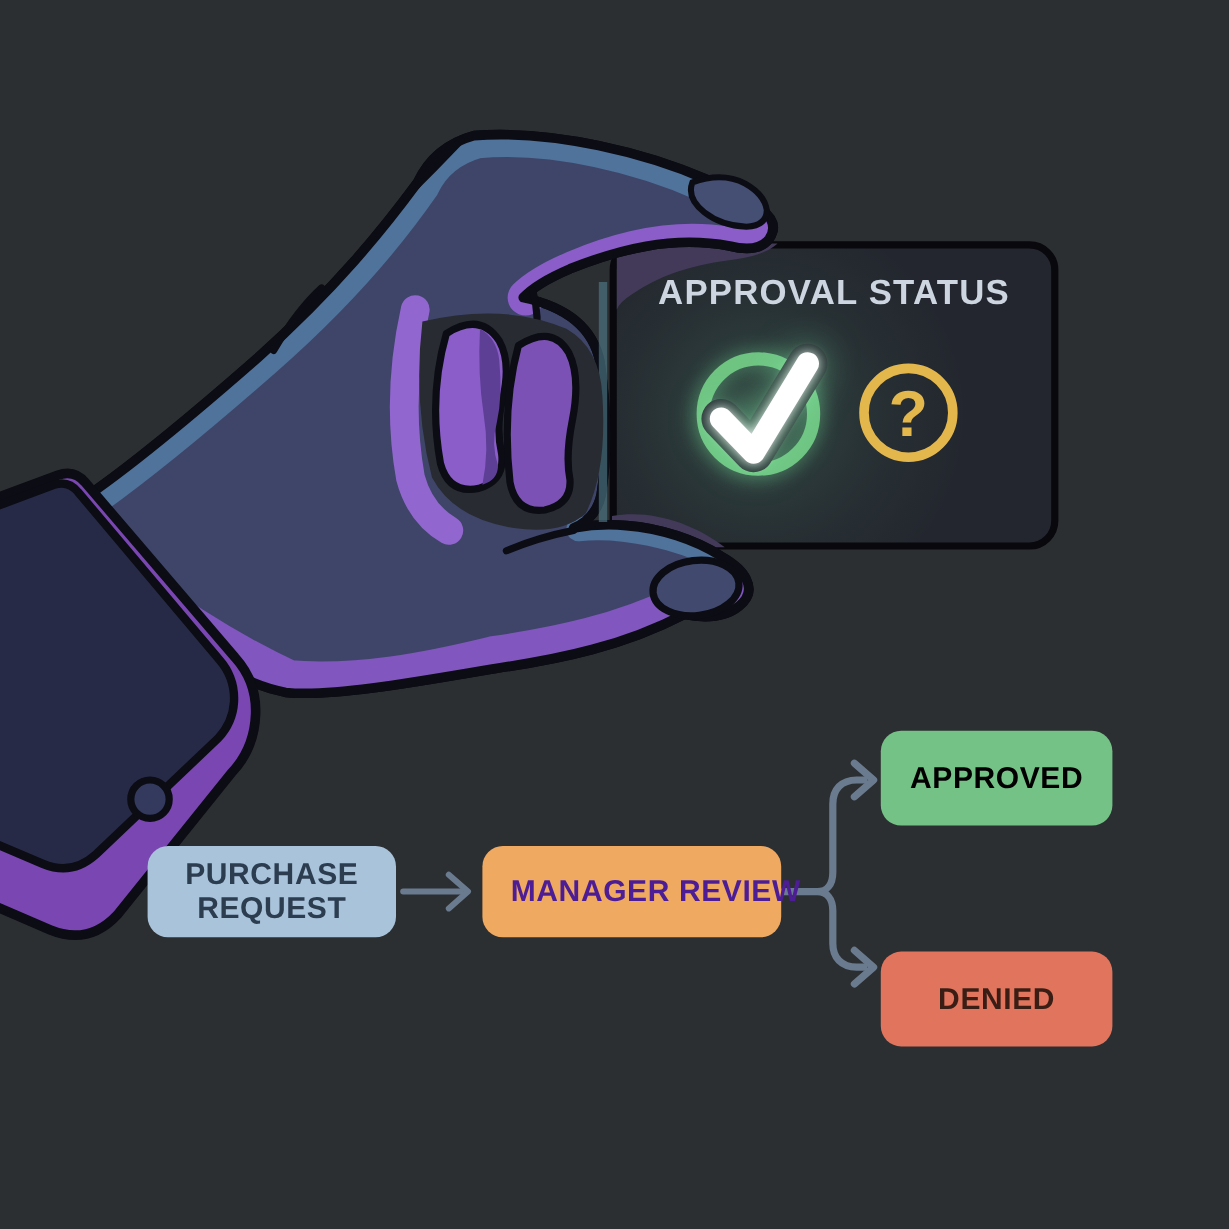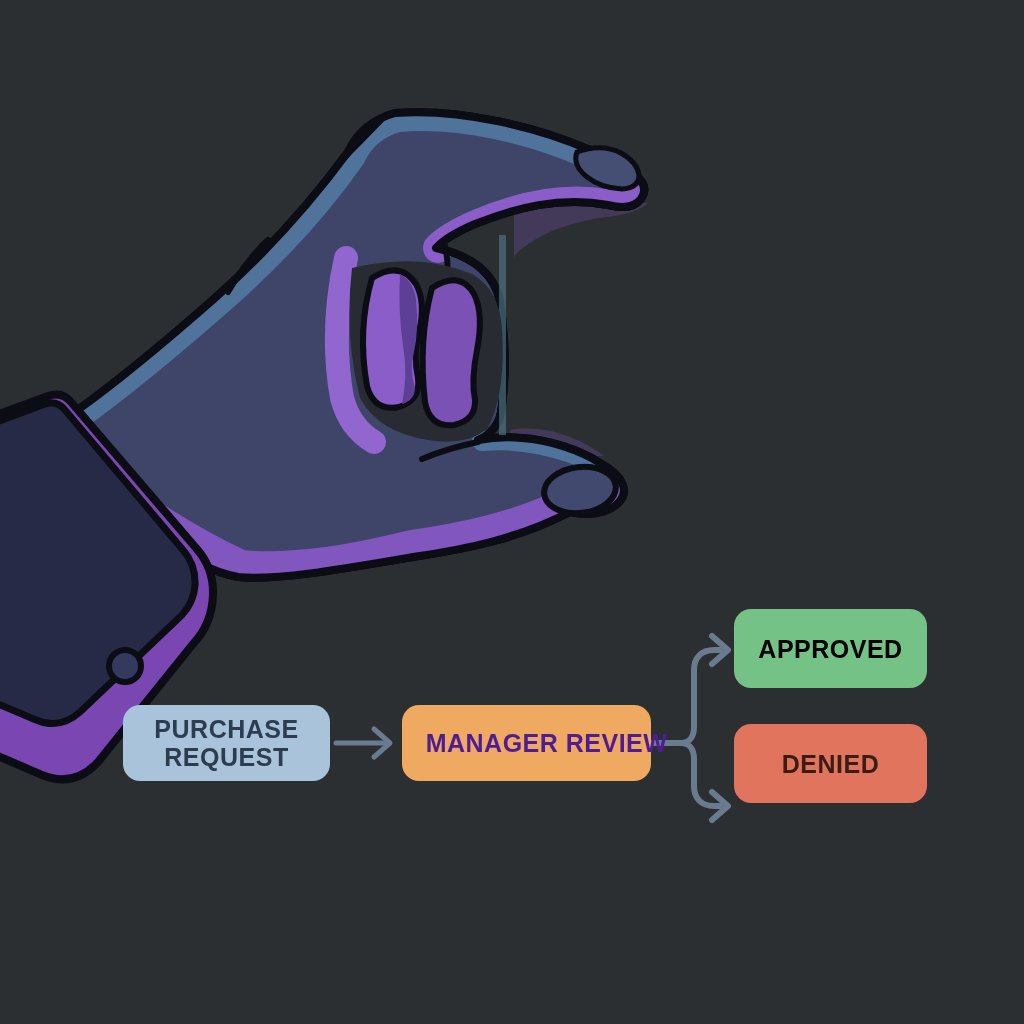--- a/index.html
+++ b/index.html
@@ -31,27 +31,42 @@
   
   .flow-svg{position:absolute;left:0;top:0;z-index:3;pointer-events:none;}
   .node{
     position:absolute;z-index:4;display:flex;align-items:center;justify-content:center;
     text-align:center;font-weight:bold;font-size:25px;letter-spacing:.5px;
     line-height:1.12;border-radius:17px;box-sizing:border-box;
   }
   .node-purchase{left:123px;top:705px;width:207px;height:76px;padding:0 16px;}
   .node-manager{left:402px;top:705px;width:249px;height:76px;white-space:nowrap;}
   .node-approved{left:734px;top:609px;width:193px;height:79px;}
-  .node-denied{left:734px;top:724px;width:193px;height:79px;}
+  .node-denied{left:734px;top:793px;width:193px;height:79px;}
 </style>
 </head>
 <body>
 
 <div class="stage" style="background: rgb(44, 47, 50);">
 
+  <div class="card" style="background: rgb(35, 38, 46);">
+    <div class="card-glow"></div>
+    <div class="card-title" style="color: rgb(204, 213, 224);">APPROVAL STATUS</div>
+    <svg class="card-icons" width="362" height="245" viewBox="0 0 362 245">
+      <g>
+        <circle class="ring-green" cx="118" cy="138" r="46" fill="none" stroke-width="11" stroke="#6fc482"></circle>
+        <polyline points="87,142 114,170 159,96" fill="none" stroke-width="33" stroke-linecap="round" stroke-linejoin="round" stroke="#23262e"></polyline>
+        <polyline class="check-glyph" points="87,142 114,170 159,96" fill="none" stroke-width="19" stroke-linecap="round" stroke-linejoin="round" stroke="#ffffff"></polyline>
+      </g>
+      <g>
+        <circle cx="243" cy="137" r="37" fill="none" stroke-width="8" stroke="#e4b74c"></circle>
+        <text class="q-text" x="243" y="156" text-anchor="middle" fill="#e4b74c">?</text>
+      </g>
+    </svg>
+  </div>
 
   <svg class="hand-svg" width="1024" height="1024" viewBox="0 0 1024 1024">
     <defs>
       <clipPath id="handClip">
         <path d="M 55 425 C 95 400 150 355 215 298 C 280 240 320 190 348 152 Q 362 122 395 113
                  C 462 108 540 128 590 150 Q 622 163 634 174 Q 650 186 641 199 Q 632 211 608 205
                  C 560 196 515 208 475 224 Q 447 236 436 248 Q 492 260 500 302 Q 509 362 501 412
                  Q 497 432 478 440 Q 500 436 522 438 C 550 440 580 450 600 463 Q 618 473 622 483
                  Q 628 495 616 505 Q 600 518 570 512 C 520 538 468 549 413 557 C 343 569 275 581 238 577
                  Q 198 569 166 540 Z"></path>

